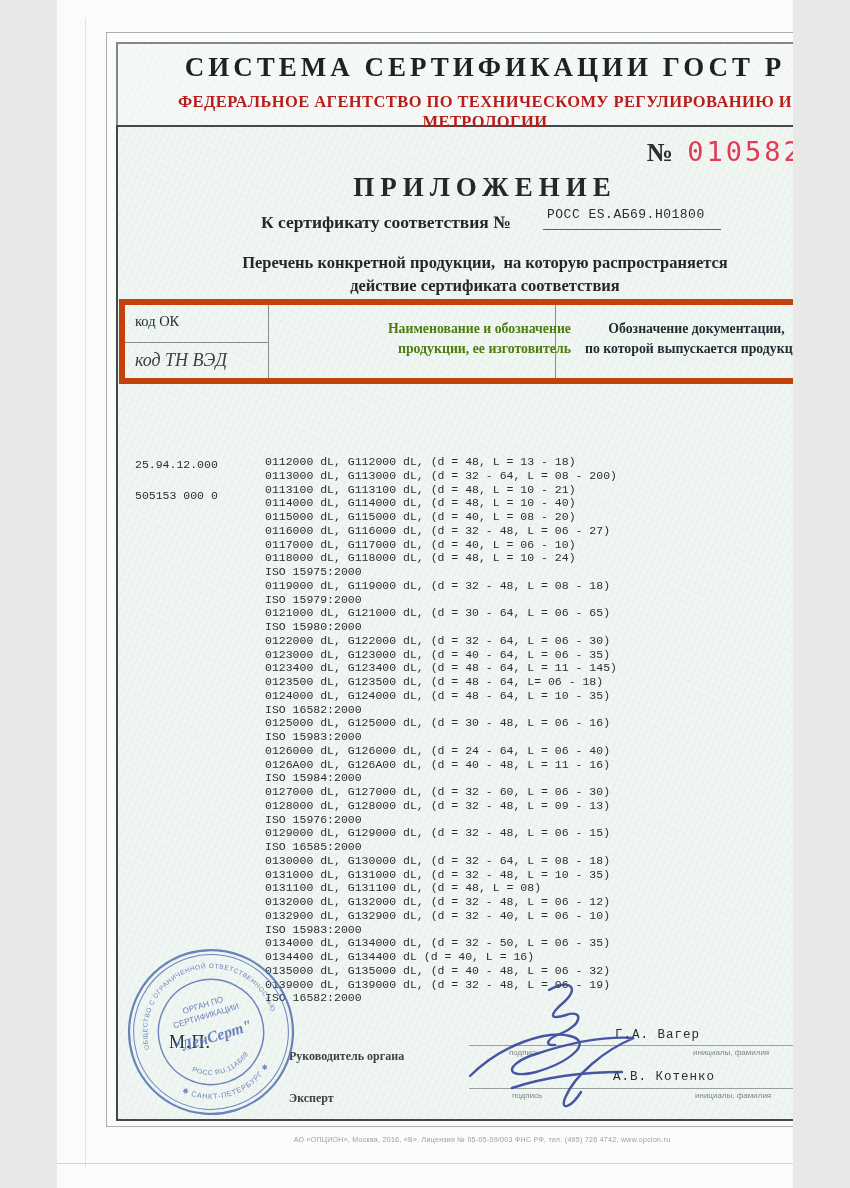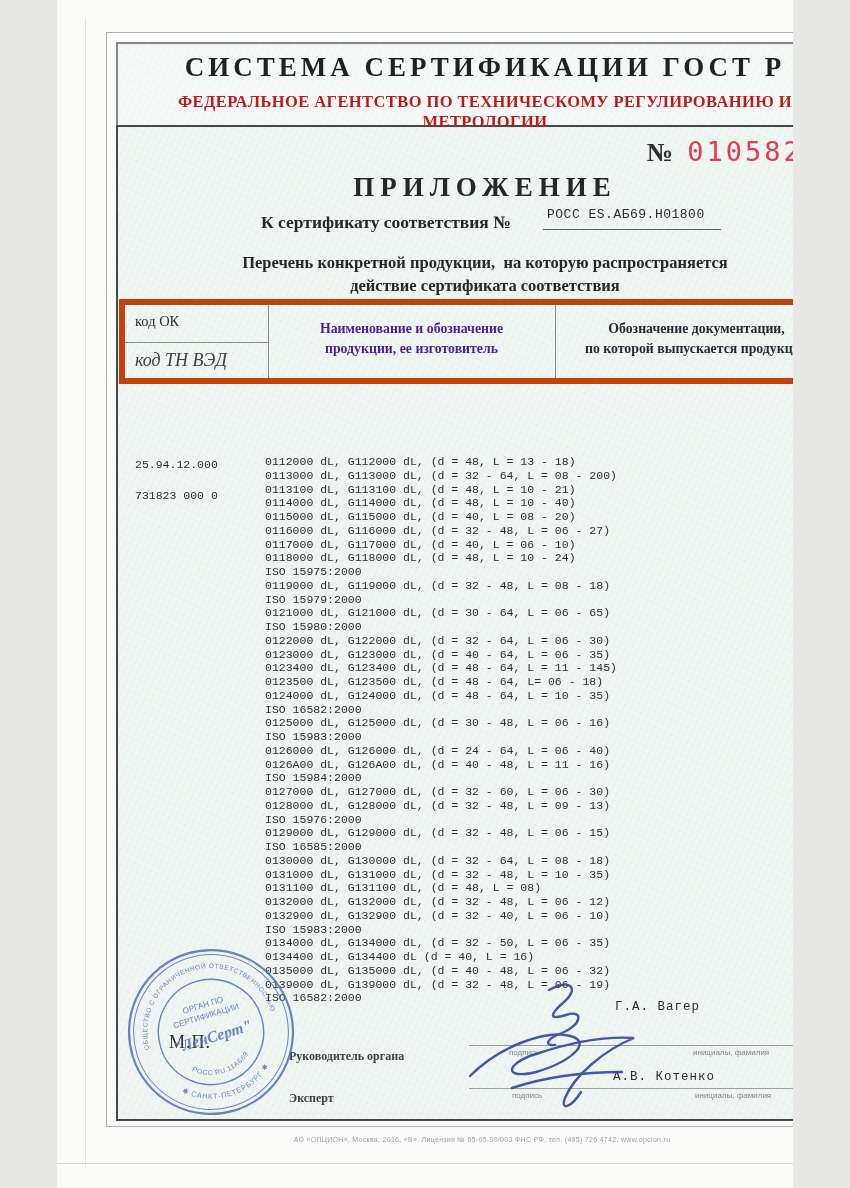--- a/index.html
+++ b/index.html
@@ -34,21 +34,21 @@
   .cert-underline{position:absolute;left:486px;top:229px;width:178px;height:1px;background:#5a6062;}
 
   .subtitle{position:absolute;left:59px;top:251px;width:738px;text-align:center;font-size:16.5px;font-weight:bold;line-height:23px;color:#24282a;white-space:pre;}
 
   .spec-table{position:absolute;left:62px;top:299px;width:713px;height:73px;border:6px solid #c2410c;}
   .spec-table .v1{position:absolute;left:143px;top:0;width:1px;height:73px;background:#878e8a;}
   .spec-table .v2{position:absolute;left:430px;top:0;width:1px;height:73px;background:#878e8a;}
   .spec-table .h-left{position:absolute;left:0;top:37px;width:143px;height:1px;background:#878e8a;}
   .cell-code-ok{position:absolute;left:10px;top:8px;font-size:14.5px;color:#1f2a31;}
   .cell-code-tnved{position:absolute;left:10px;top:45px;font-size:18px;color:#404040;font-style:italic;}
-  .cell-mid{position:absolute;left:143px;top:14px;width:287px;text-align:center;font-size:13.8px;font-weight:600;line-height:20px;color:#4c1d95;white-space:pre;}
+  .cell-mid{position:absolute;left:143px;top:14px;width:287px;text-align:right;font-size:13.8px;font-weight:600;line-height:20px;color:#4d7c0f;white-space:pre;padding-left:16px;}
   .cell-right{position:absolute;left:430px;top:14px;width:283px;text-align:center;font-size:13.8px;font-weight:600;line-height:20px;color:#1f2a31;white-space:pre;}
 
   .mono{font-family:"Liberation Mono","DejaVu Sans Mono",monospace;color:#2b2d2e;}
   .manufacturer{position:absolute;left:208px;top:399px;font-size:11.5px;line-height:16px;white-space:pre;}
   .product-lines{position:absolute;left:208px;top:455px;font-size:11.5px;line-height:13.75px;white-space:pre;}
   .code-ok-val{position:absolute;left:78px;top:458px;font-size:11.5px;}
   .code-tnved-val{position:absolute;left:78px;top:489px;font-size:11.5px;}
 
   .sig-label{position:absolute;font-size:12px;font-weight:bold;color:#404040;margin-top:23px;}
   .sig-line{position:absolute;height:1px;background:#9aa09e;}
@@ -95,21 +95,21 @@
     <div class="h-left"></div>
     <div class="cell-code-ok">код ОК</div>
     <div class="cell-code-tnved">код ТН ВЭД</div>
     <div class="cell-mid">Наименование и обозначение
 продукции, ее изготовитель</div>
     <div class="cell-right">Обозначение документации,
 по которой выпускается продукция</div>
   </div>
 
   <div class="code-ok-val mono">25.94.12.000</div>
-  <div class="code-tnved-val mono">731823 000 0</div>
+  <div class="code-tnved-val mono">505153 000 0</div>
   <div class="product-lines mono">0112000 dL, G112000 dL, (d = 48, L = 13 - 18)
 0113000 dL, G113000 dL, (d = 32 - 64, L = 08 - 200)
 0113100 dL, G113100 dL, (d = 48, L = 10 - 21)
 0114000 dL, G114000 dL, (d = 48, L = 10 - 40)
 0115000 dL, G115000 dL, (d = 40, L = 08 - 20)
 0116000 dL, G116000 dL, (d = 32 - 48, L = 06 - 27)
 0117000 dL, G117000 dL, (d = 40, L = 06 - 10)
 0118000 dL, G118000 dL, (d = 48, L = 10 - 24)
 ISO 15975:2000
 0119000 dL, G119000 dL, (d = 32 - 48, L = 08 - 18)
@@ -139,21 +139,21 @@
 0132900 dL, G132900 dL, (d = 32 - 40, L = 06 - 10)
 ISO 15983:2000
 0134000 dL, G134000 dL, (d = 32 - 50, L = 06 - 35)
 0134400 dL, G134400 dL (d = 40, L = 16)
 0135000 dL, G135000 dL, (d = 40 - 48, L = 06 - 32)
 0139000 dL, G139000 dL, (d = 32 - 48, L = 06 - 19)
 ISO 16582:2000</div>
 
   <div class="sig-label" style="left:232px;top:1026px;">Руководитель органа</div>
   <div class="sig-line" style="left:412px;top:1045px;width:373px;"></div>
-  <div class="sig-name" style="left:558px;top:1000px;">Г.А. Вагер</div>
+  <div class="sig-name" style="left:558px;top:1028px;">Г.А. Вагер</div>
   <div class="sig-caption" style="left:452px;top:1048px;">подпись</div>
   <div class="sig-caption" style="left:636px;top:1048px;">инициалы, фамилия</div>
 
   <div class="sig-label" style="left:232px;top:1068px;">Эксперт</div>
   <div class="sig-line" style="left:412px;top:1088px;width:373px;"></div>
   <div class="sig-name" style="left:556px;top:1070px;">А.В. Котенко</div>
   <div class="sig-caption" style="left:455px;top:1091px;">подпись</div>
   <div class="sig-caption" style="left:638px;top:1091px;">инициалы, фамилия</div>
 
   <div class="mp">М.П.</div>

